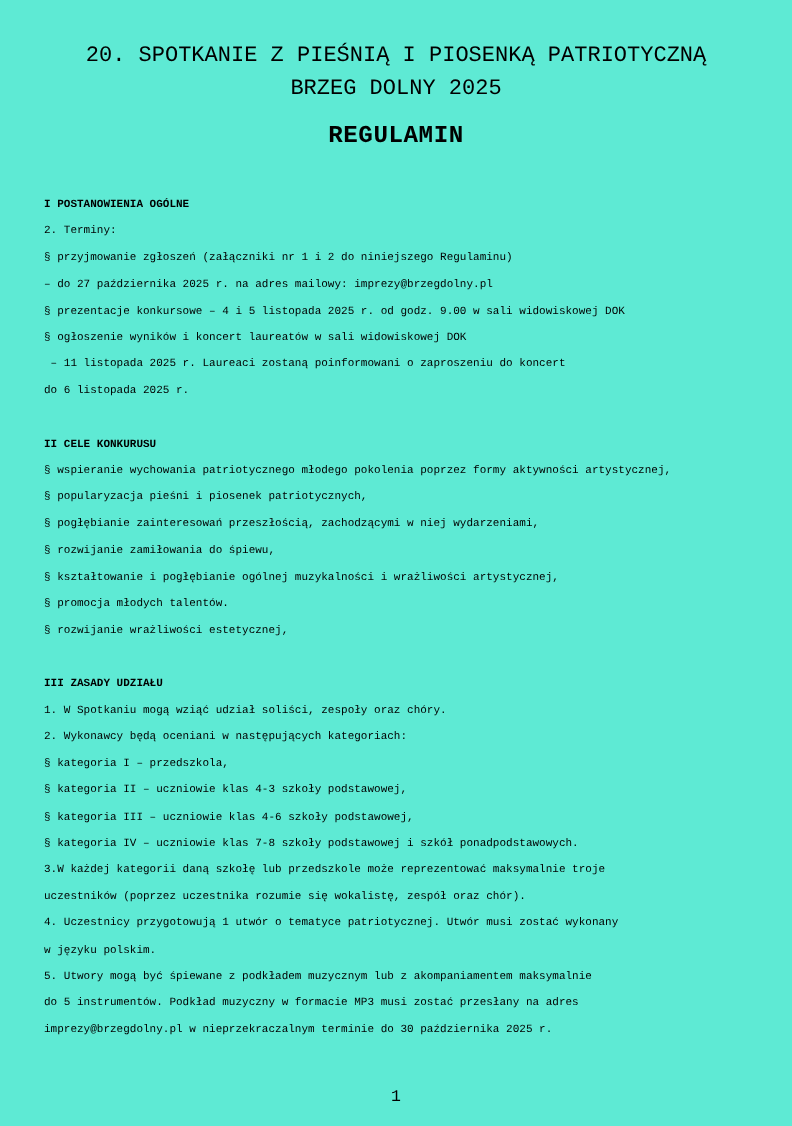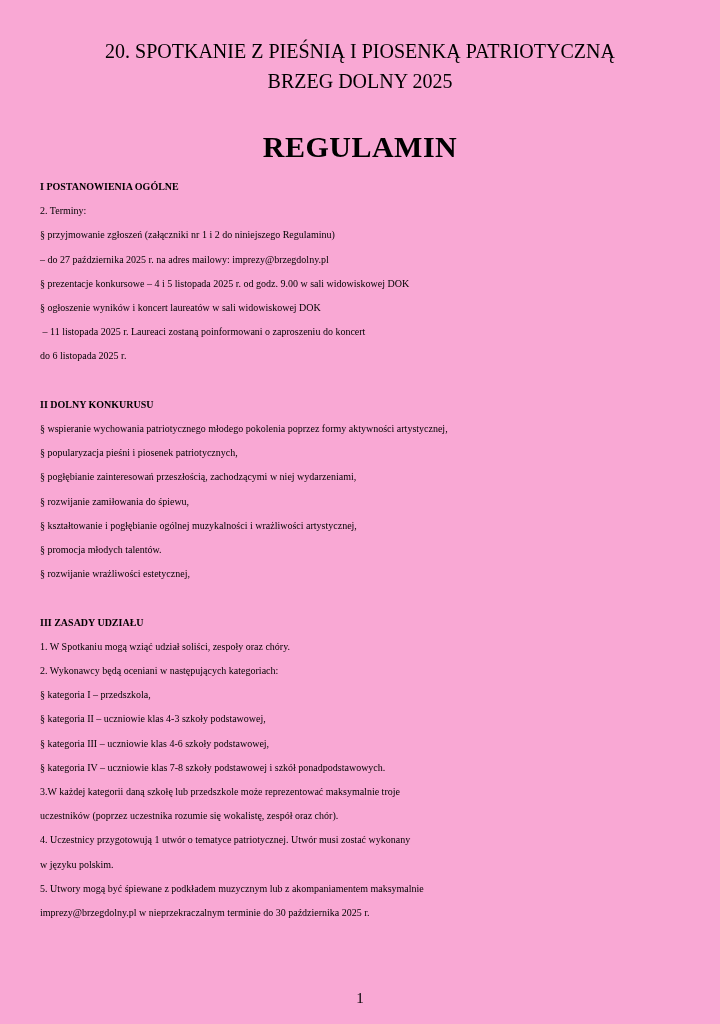--- a/index.html
+++ b/index.html
@@ -4,39 +4,39 @@
 <style>
   html, body {
     margin: 0;
     padding: 0;
     background: #ffffff;
   }
   .page {
     position: relative;
     width: 720px;
     height: 1024px;
-    background: #f9a8d4;
+    background: #5eead4;
     color: #000000;
-    font-family: Liberation Serif, serif;
+    font-family: Liberation Mono, monospace;
     overflow: hidden;
   }
   .doc-title {
     padding-top: 36px;
     text-align: center;
     font-size: 20px;
     line-height: 30px;
     font-weight: normal;
   }
   .doc-title div {
     white-space: pre;
   }
   .main-heading {
-    margin-top: 36px;
+    margin-top: 13px;
     text-align: center;
-    font-size: 30px;
+    font-size: 22px;
     line-height: 30px;
     font-weight: bold;
     letter-spacing: 0.5px;
   }
   .content {
     position: absolute;
     top: 175px;
     left: 40px;
     right: 30px;
     font-size: 10px;
@@ -80,21 +80,21 @@
     <div class="line">2. Terminy:</div>
     <div class="line">§ przyjmowanie zgłoszeń (załączniki nr 1 i 2 do niniejszego Regulaminu)</div>
     <div class="line">– do 27 października 2025 r. na adres mailowy: imprezy@brzegdolny.pl</div>
     <div class="line">§ prezentacje konkursowe – 4 i 5 listopada 2025 r. od godz. 9.00 w sali widowiskowej DOK</div>
     <div class="line">§ ogłoszenie wyników i koncert laureatów w sali widowiskowej DOK</div>
     <div class="line"> – 11 listopada 2025 r. Laureaci zostaną poinformowani o zaproszeniu do koncert</div>
     <div class="line">do 6 listopada 2025 r.</div>
 
     <div class="spacer"></div>
 
-    <div class="section-heading">II DOLNY KONKURUSU</div>
+    <div class="section-heading">II CELE KONKURUSU</div>
     <div class="line">§ wspieranie wychowania patriotycznego młodego pokolenia poprzez formy aktywności artystycznej,</div>
     <div class="line">§ popularyzacja pieśni i piosenek patriotycznych,</div>
     <div class="line">§ pogłębianie zainteresowań przeszłością, zachodzącymi w niej wydarzeniami,</div>
     <div class="line">§ rozwijanie zamiłowania do śpiewu,</div>
     <div class="line">§ kształtowanie i pogłębianie ogólnej muzykalności i wrażliwości artystycznej,</div>
     <div class="line">§ promocja młodych talentów.</div>
     <div class="line">§ rozwijanie wrażliwości estetycznej,</div>
 
     <div class="spacer"></div>
 
@@ -103,19 +103,20 @@
     <div class="line">2. Wykonawcy będą oceniani w następujących kategoriach:</div>
     <div class="line">§ kategoria I – przedszkola,</div>
     <div class="line">§ kategoria II – uczniowie klas 4-3 szkoły podstawowej,</div>
     <div class="line">§ kategoria III – uczniowie klas 4-6 szkoły podstawowej,</div>
     <div class="line">§ kategoria IV – uczniowie klas 7-8 szkoły podstawowej i szkół ponadpodstawowych.</div>
     <div class="line">3.W każdej kategorii daną szkołę lub przedszkole może reprezentować maksymalnie troje</div>
     <div class="line">uczestników (poprzez uczestnika rozumie się wokalistę, zespół oraz chór).</div>
     <div class="line">4. Uczestnicy przygotowują 1 utwór o tematyce patriotycznej. Utwór musi zostać wykonany</div>
     <div class="line">w języku polskim.</div>
     <div class="line">5. Utwory mogą być śpiewane z podkładem muzycznym lub z akompaniamentem maksymalnie</div>
+    <div class="line">do 5 instrumentów. Podkład muzyczny w formacie MP3 musi zostać przesłany na adres</div>
     <div class="line">imprezy@brzegdolny.pl w nieprzekraczalnym terminie do 30 października 2025 r.</div>
 
   </div>
 
   <div class="page-number">1</div>
 
 </div>
 
 </body></html>

